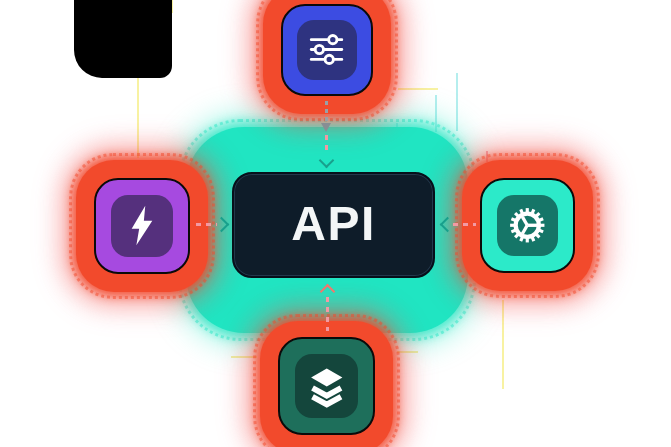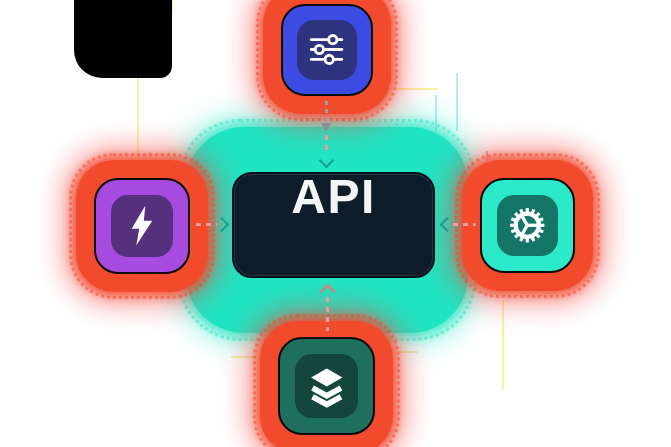--- a/index.html
+++ b/index.html
@@ -45,21 +45,21 @@
     display:flex;align-items:center;justify-content:center;box-sizing:border-box;
   }
   .tile-inner{
     width:68%;height:68%;border-radius:17px;display:flex;align-items:center;justify-content:center;
   }
   .tile-inner svg{width:72%;height:72%;}
 
   
   .api-box{
     position:absolute;left:232px;top:172px;width:203px;height:106px;border-radius:20px;
-    background:#0e1c29;z-index:3;display:flex;align-items:flex-start;justify-content:center;
+    background:#0e1c29;z-index:3;display:flex;align-items:center;justify-content:center;
     border:2px solid #06101a;box-sizing:border-box;
     box-shadow:inset 0 0 0 1px rgba(90,130,170,.28);
   }
   .api-label{
     color:#f3f6f7;font-size:48px;font-weight:bold;letter-spacing:1.5px;line-height:1;
     transform:translateY(-1px);
   }
 
   
   .conn{position:absolute;z-index:4;}

